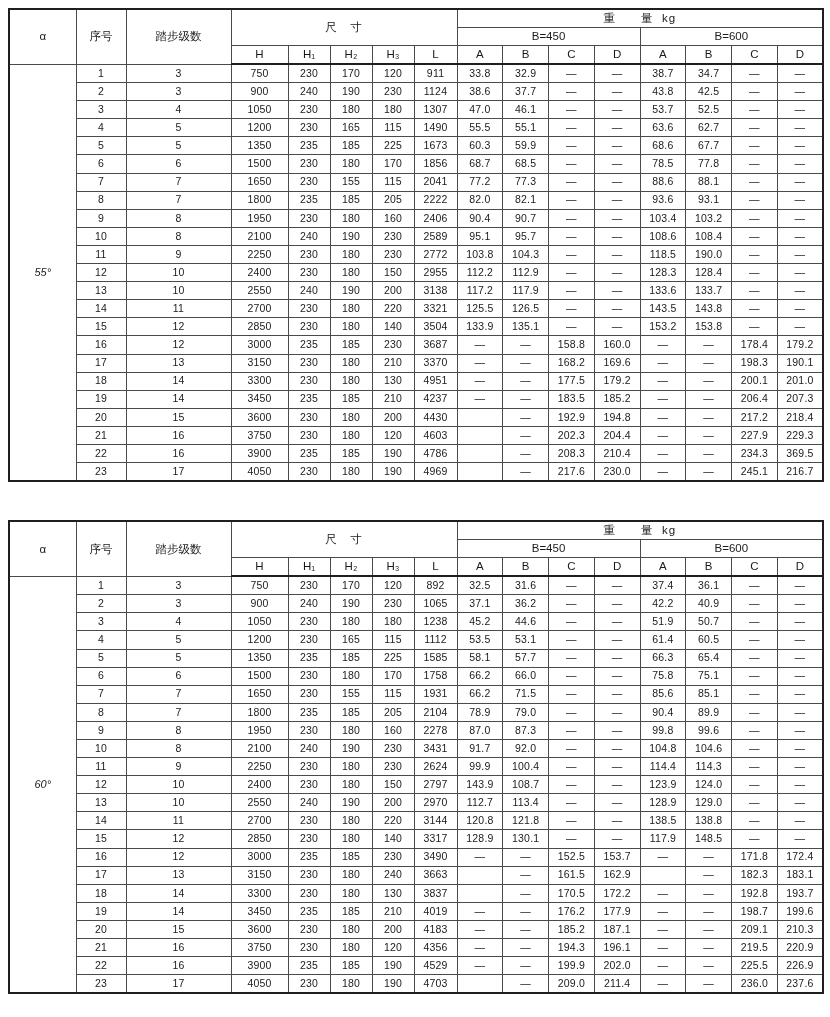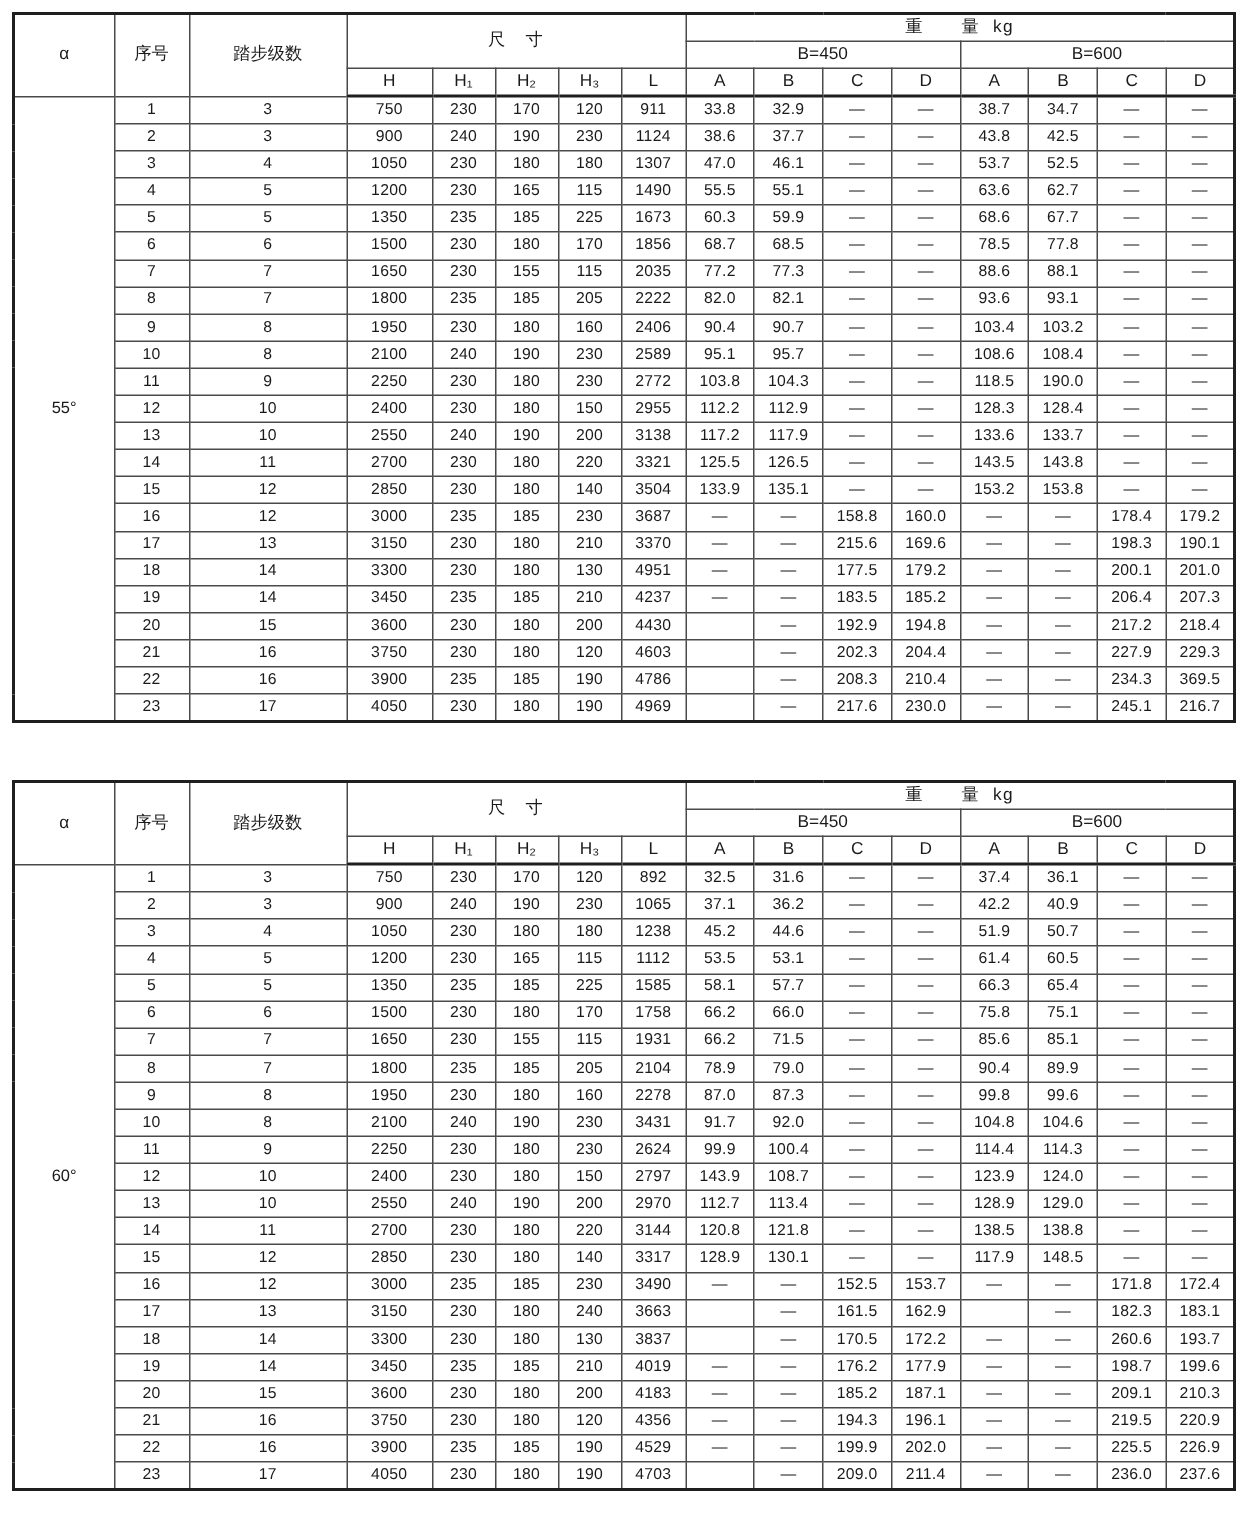--- a/index.html
+++ b/index.html
@@ -34,21 +34,21 @@
     overflow: hidden;
   }
   table.spec thead th {
     font-weight: normal;
     height: 17px;
     font-size: 11.5px;
   }
   table.spec thead tr:last-child th { border-bottom: 2px solid #1f1f1f; }
   table.spec thead th.cjk { white-space: pre; letter-spacing: 1px; }
   table.spec tbody td { height: 17.1px; font-size: 10.5px; letter-spacing: 0.2px; }
-  table.spec td.alpha-cell { font-size: 11px; letter-spacing: 0; }
+  table.spec td.alpha-cell { font-size: 11px; letter-spacing: 0; font-style: italic; }
   col.c-alpha  { width: 67px; }
   col.c-serial { width: 50px; }
   col.c-steps  { width: 105px; }
   col.c-h      { width: 57px; }
   col.c-h1     { width: 42px; }
   col.c-h2     { width: 42px; }
   col.c-h3     { width: 42px; }
   col.c-l      { width: 43px; }
   col.c-w      { width: 45.75px; }
 </style>
@@ -208,21 +208,21 @@
           <td>—</td>
           <td>—</td>
         </tr>
         <tr>
           <td>7</td>
           <td>7</td>
           <td>1650</td>
           <td>230</td>
           <td>155</td>
           <td>115</td>
-          <td>2035</td>
+          <td>2041</td>
           <td>77.2</td>
           <td>77.3</td>
           <td>—</td>
           <td>—</td>
           <td>88.6</td>
           <td>88.1</td>
           <td>—</td>
           <td>—</td>
         </tr>
         <tr>
@@ -381,21 +381,21 @@
         <tr>
           <td>17</td>
           <td>13</td>
           <td>3150</td>
           <td>230</td>
           <td>180</td>
           <td>210</td>
           <td>3370</td>
           <td>—</td>
           <td>—</td>
-          <td>215.6</td>
+          <td>168.2</td>
           <td>169.6</td>
           <td>—</td>
           <td>—</td>
           <td>198.3</td>
           <td>190.1</td>
         </tr>
         <tr>
           <td>18</td>
           <td>14</td>
           <td>3300</td>
@@ -845,21 +845,21 @@
           <td>230</td>
           <td>180</td>
           <td>130</td>
           <td>3837</td>
           <td></td>
           <td>—</td>
           <td>170.5</td>
           <td>172.2</td>
           <td>—</td>
           <td>—</td>
-          <td>260.6</td>
+          <td>192.8</td>
           <td>193.7</td>
         </tr>
         <tr>
           <td>19</td>
           <td>14</td>
           <td>3450</td>
           <td>235</td>
           <td>185</td>
           <td>210</td>
           <td>4019</td>

